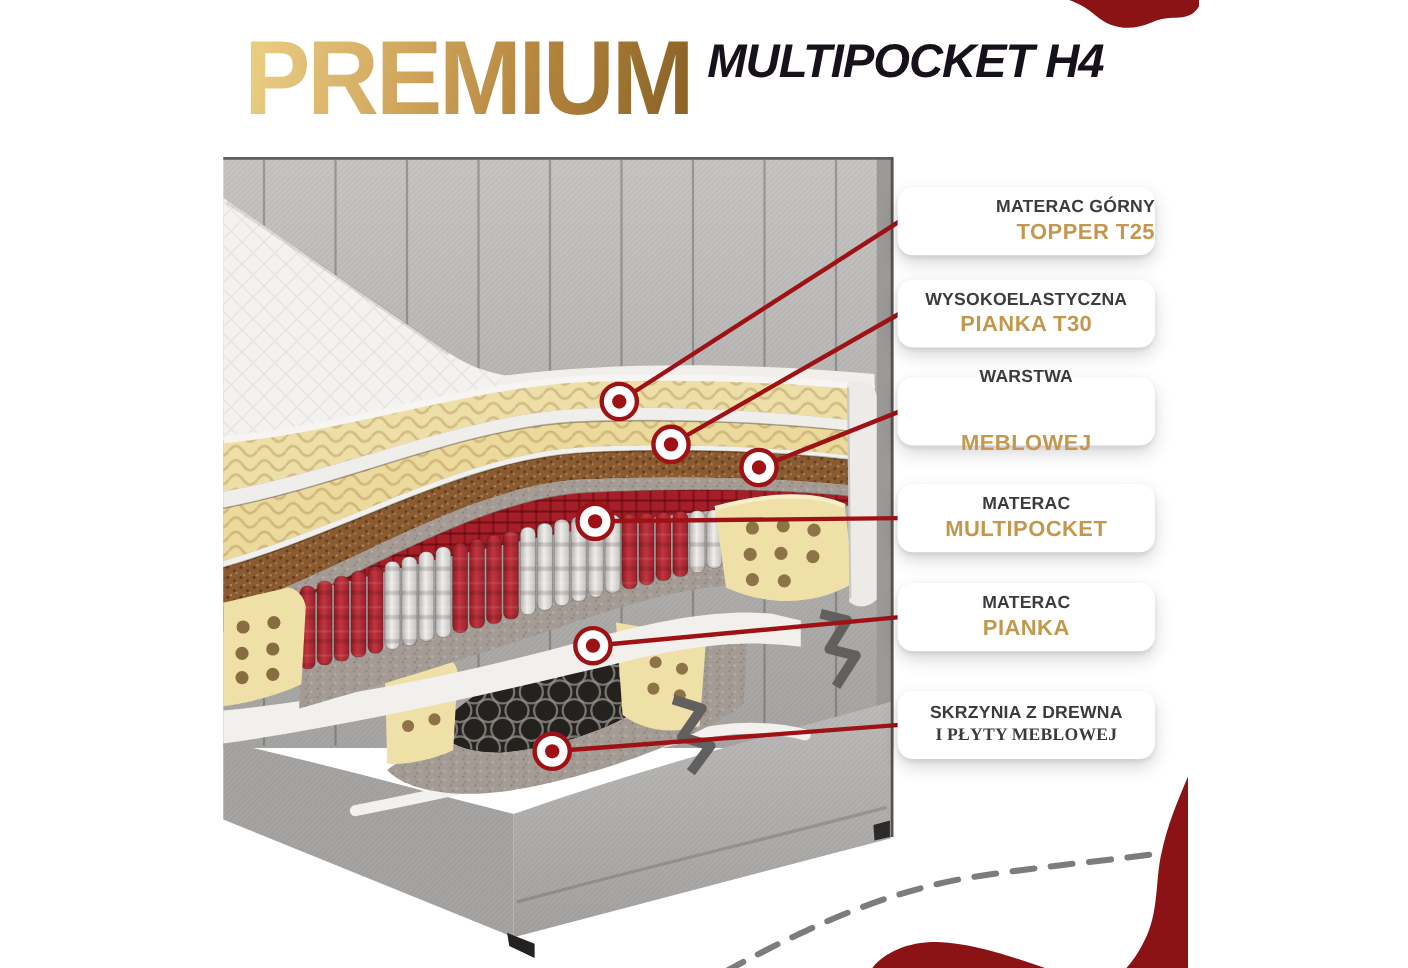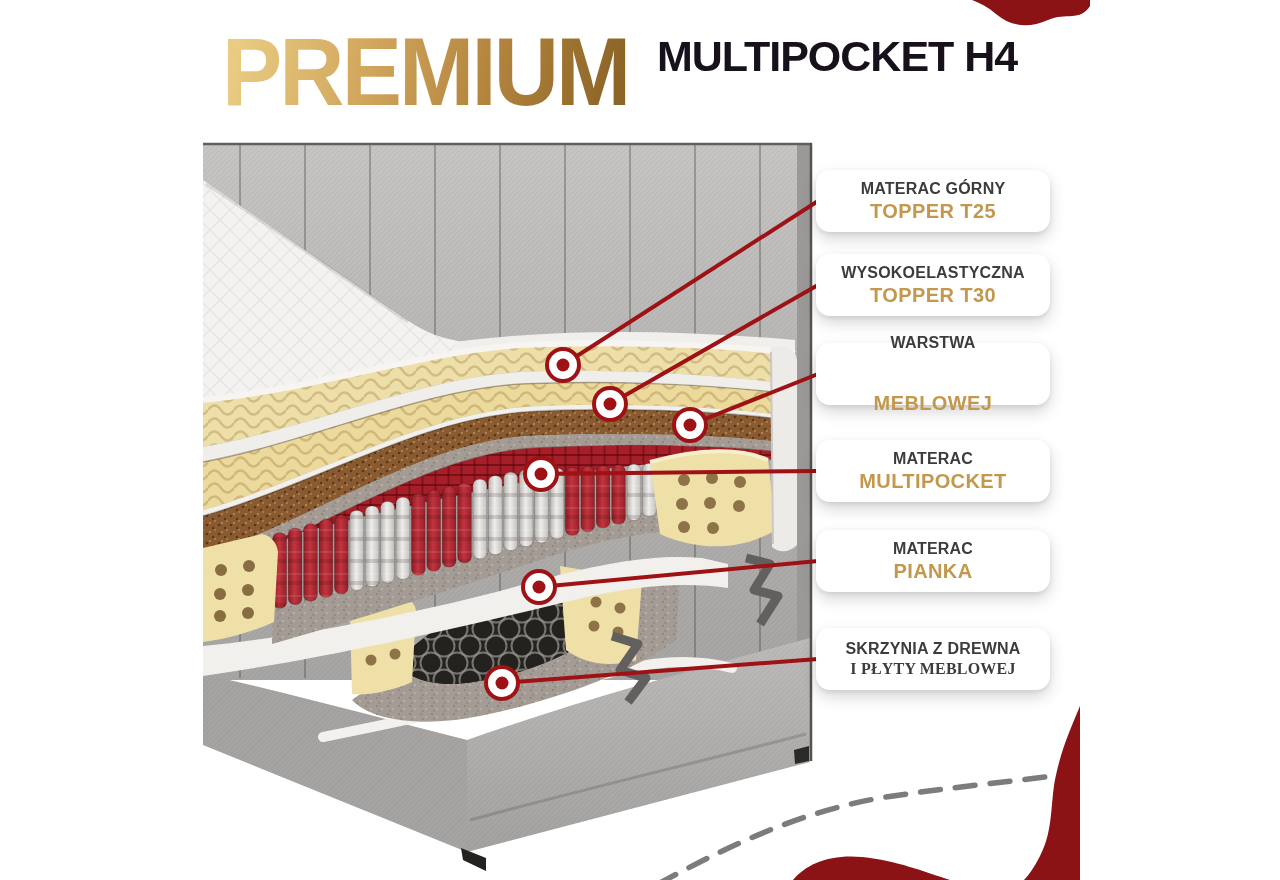--- a/index.html
+++ b/index.html
@@ -4,22 +4,22 @@
 <style>
   html,body{margin:0;padding:0;background:#ffffff;}
   #stage{position:relative;width:1280px;height:880px;overflow:hidden;background:#fff;
          font-family:"Liberation Sans", sans-serif;}
   
   #brand{position:absolute;left:222px;top:24px;font-size:96px;font-weight:700;
          letter-spacing:-3px;line-height:96px;transform:scaleX(.94);transform-origin:left top;
          background:linear-gradient(105deg,#e9cb82 5%,#d2a75e 35%,#b98a42 60%,#8d6527 95%);
          -webkit-background-clip:text;background-clip:text;color:transparent;
          -webkit-text-fill-color:transparent;white-space:nowrap;}
-  #product{position:absolute;left:657px;top:34px;font-size:43px;font-weight:700;
-         line-height:45px;letter-spacing:-1px;color:var(--title-dark,#17111b);white-space:nowrap;}
+  #product{position:absolute;left:643px;top:34px;font-size:43px;font-weight:700;
+         line-height:45px;letter-spacing:-1px;color:var(--title-dark,#17111b);white-space:nowrap;font-style:italic;}
   
   #scene{position:absolute;left:0;top:0;}
   
   .callout{position:absolute;left:816px;width:234px;height:62px;background:#fff;
            border-radius:14px;box-shadow:0 7px 16px rgba(0,0,0,.16),0 2px 4px rgba(0,0,0,.08);
            display:flex;flex-direction:column;align-items:center;justify-content:center;
            gap:2px;z-index:4;}
   .callout .l1{font-size:16px;font-weight:600;color:var(--text-dark,#3c3c3c);letter-spacing:.2px;}
   .callout .l2{font-size:20px;font-weight:800;color:var(--gold,#c3984e);letter-spacing:.4px;}
   .callout.nogold .l2{font-size:16px;font-weight:600;color:var(--text-dark,#3c3c3c);letter-spacing:.2px;font-family:Liberation Serif, serif;}
@@ -366,27 +366,27 @@
         <circle cx="539" cy="587" r="6.5" fill="#9e1216"></circle>
       </g>
       <line x1="502" y1="683" x2="818" y2="659" stroke="#9e1216" stroke-width="4"></line>
       <g>
         <circle cx="502" cy="683" r="16" fill="#ffffff" stroke="#9e1216" stroke-width="4"></circle>
         <circle cx="502" cy="683" r="6.5" fill="#9e1216"></circle>
       </g>
     </svg>
 
   <div id="callouts">
-      <div class="callout" style="top: 170px;">
+      <div class="callout" style="top: 170px; align-items: flex-end;">
       <span class="l1">MATERAC GÓRNY</span>
       <span class="l2">TOPPER T25</span>
     </div>
       <div class="callout" style="top: 254px;">
       <span class="l1">WYSOKOELASTYCZNA</span>
-      <span class="l2">TOPPER T30</span>
+      <span class="l2">PIANKA T30</span>
     </div>
       <div class="callout" style="top: 343px; gap: 40px;">
       <span class="l1">WARSTWA</span>
       <span class="l2">MEBLOWEJ</span>
     </div>
       <div class="callout" style="top: 440px;">
       <span class="l1">MATERAC</span>
       <span class="l2">MULTIPOCKET</span>
     </div>
       <div class="callout" style="top: 530px;">

